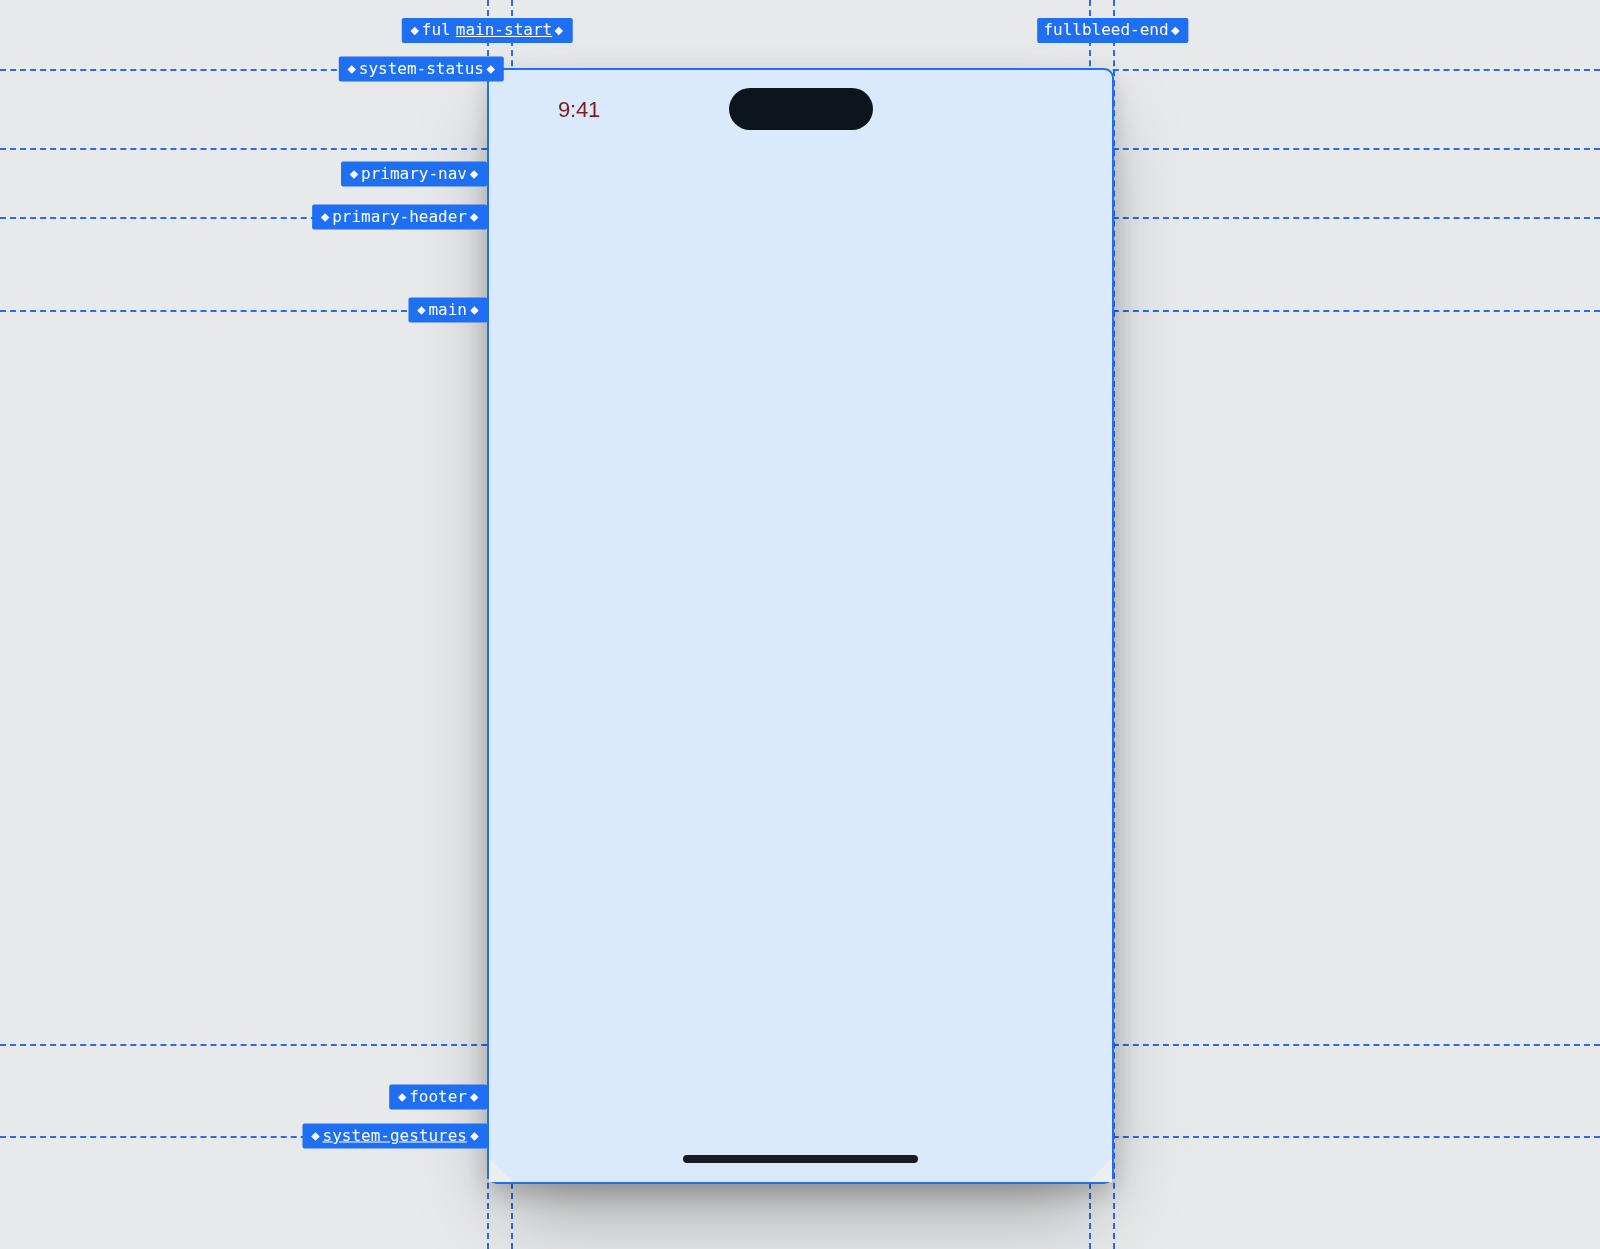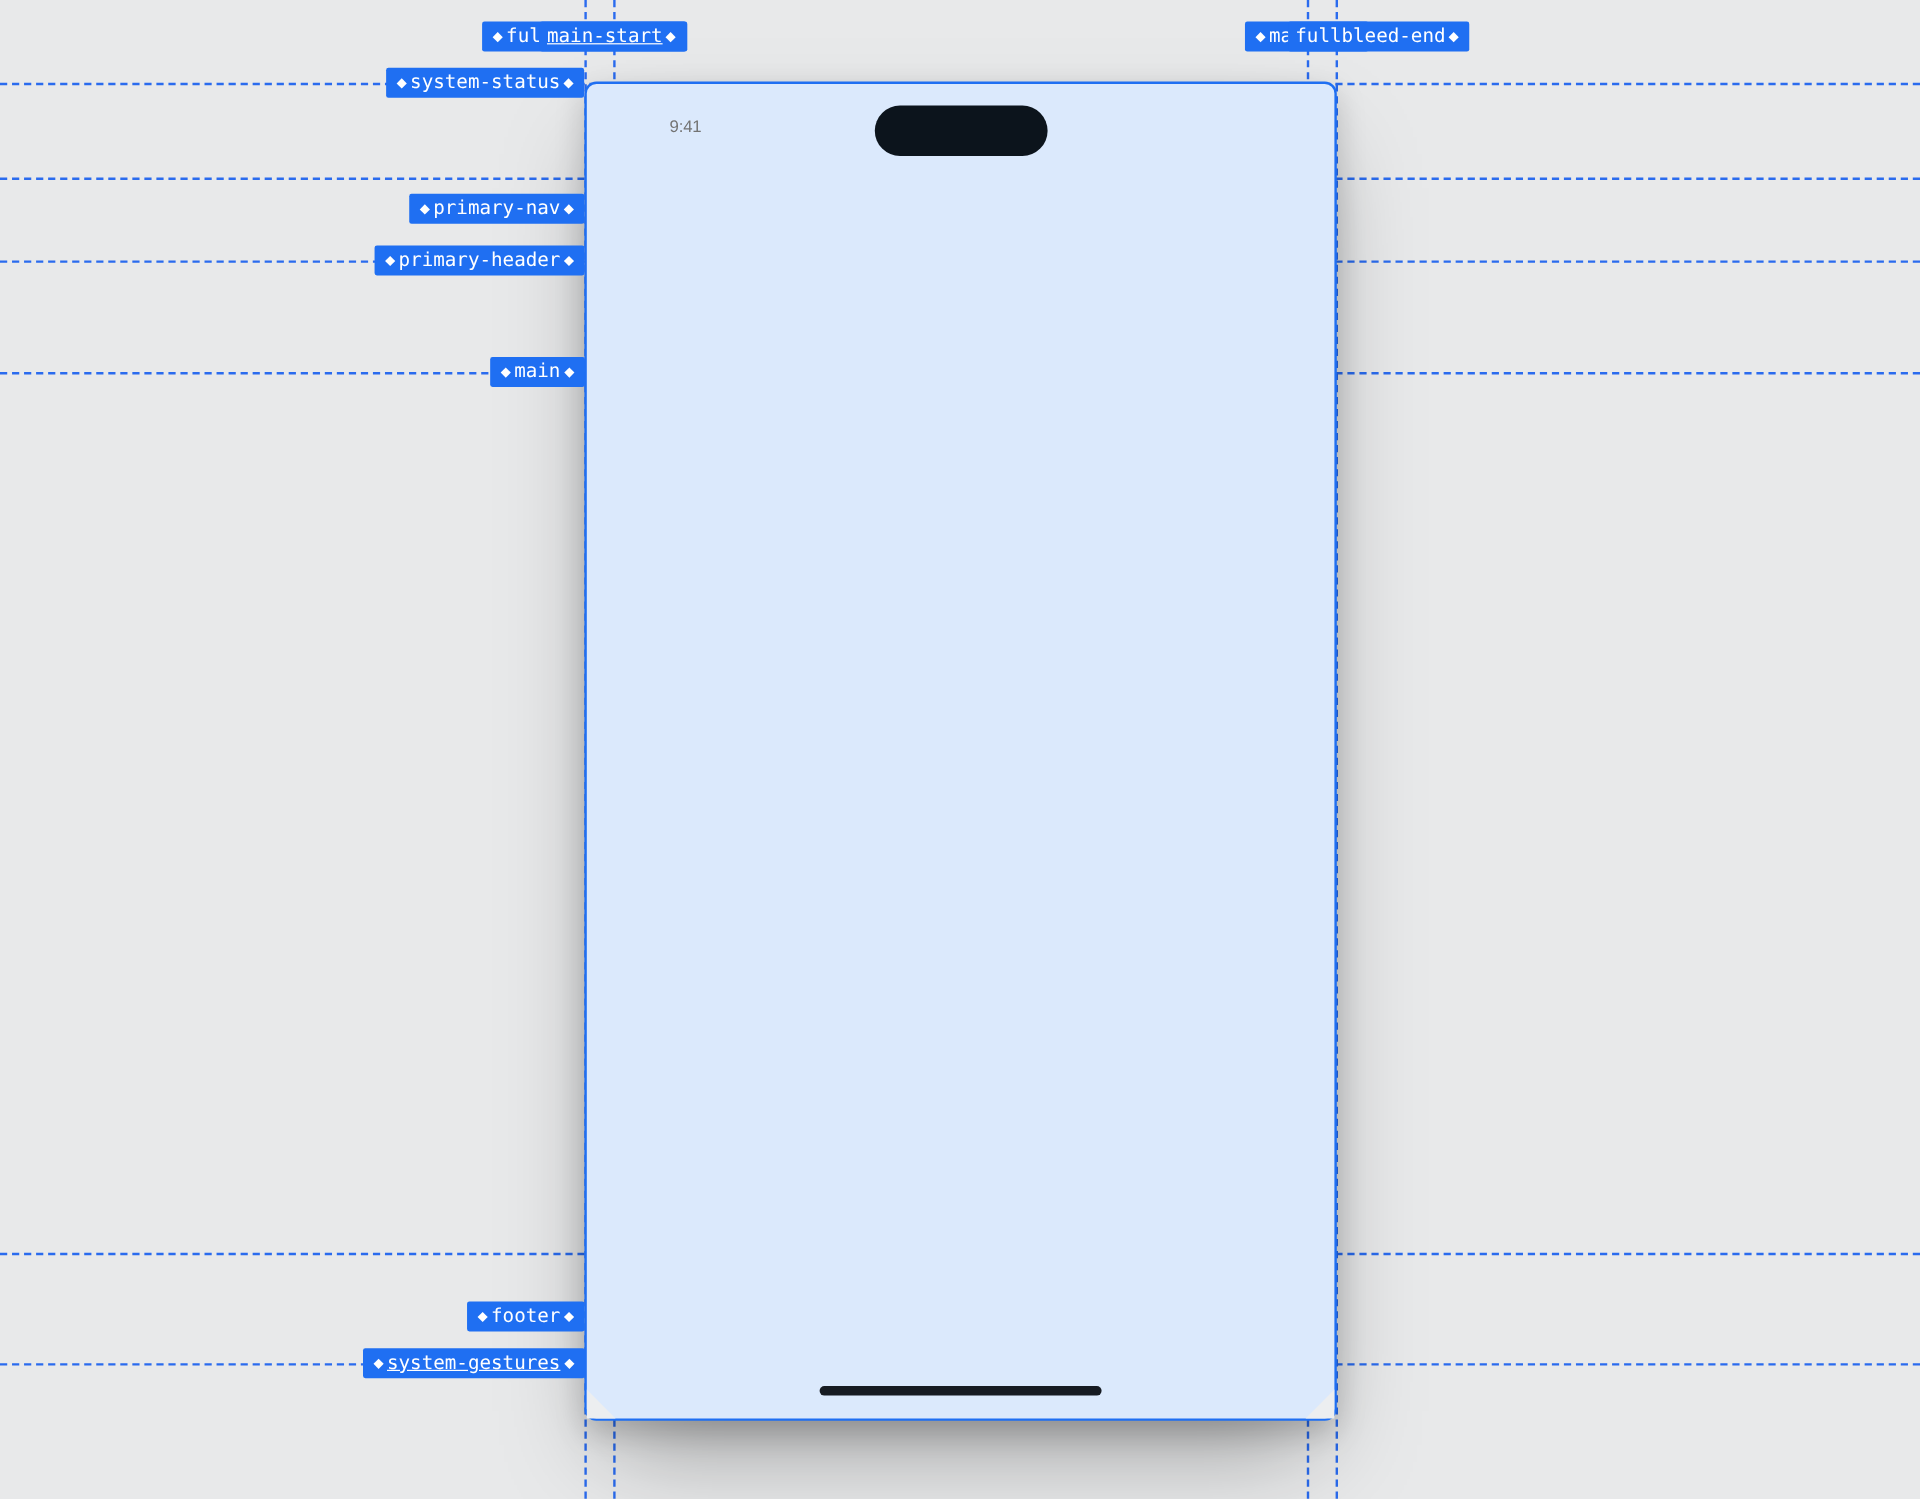--- a/index.html
+++ b/index.html
@@ -36,23 +36,23 @@
       border-color: transparent transparent transparent #eceef0;
     }
     .corner-br {
       bottom: 0; right: 0;
       border-width: 0 0 24px 24px;
       border-color: transparent transparent #eceef0 transparent;
     }
 
     .status-time {
       position: absolute;
-      font-size: 14px;
+      font-size: 22px;
       font-weight: 500;
-      color: #737373;
+      color: #7f1d1d;
       letter-spacing: -0.2px;
     }
     .di-pill {
       position: absolute;
       background: #0c141c;
       border-radius: 21px;
     }
     .home-indicator {
       position: absolute;
       background: #161b22;
@@ -123,25 +123,25 @@
 
   <div class="guide-label v-top-label" id="lbl-v-fullbleed-start" style="left: 487px; top: 43px;">
     <span class="dot-left"></span><span>fullbleed-start</span>
   </div>
   <div class="guide-label v-top-label" id="lbl-v-main-start" style="left: 511px; top: 43px; text-decoration: underline;">
     <span>main-start</span><span class="dot-right"></span>
   </div>
   <div class="guide-label v-top-label" id="lbl-v-main-end" style="left: 1089px; top: 43px;">
     <span class="dot-left"></span><span>main-end</span>
   </div>
-  <div class="guide-label v-top-label" id="lbl-v-fullbleed-end" style="left: 1113px; top: 43px; margin-left: 36px;">
+  <div class="guide-label v-top-label" id="lbl-v-fullbleed-end" style="left: 1113px; top: 43px;">
     <span>fullbleed-end</span><span class="dot-right"></span>
   </div>
 
-  <div class="guide-label h-left-label" id="lbl-h-system-status" style="left: 487px; top: 69px;">
+  <div class="guide-label h-left-label" id="lbl-h-system-status" style="left: 504px; top: 69px;">
     <span class="dot-left"></span><span>system-status</span><span class="dot-right"></span>
   </div>
   <div class="guide-label h-left-label" id="lbl-h-primary-nav" style="left: 487px; top: 148px; margin-top: 26px;">
     <span class="dot-left"></span><span>primary-nav</span><span class="dot-right"></span>
   </div>
   <div class="guide-label h-left-label" id="lbl-h-primary-header" style="left: 487px; top: 217px;">
     <span class="dot-left"></span><span>primary-header</span><span class="dot-right"></span>
   </div>
   <div class="guide-label h-left-label" id="lbl-h-main" style="left: 487px; top: 310px;">
     <span class="dot-left"></span><span>main</span><span class="dot-right"></span>

